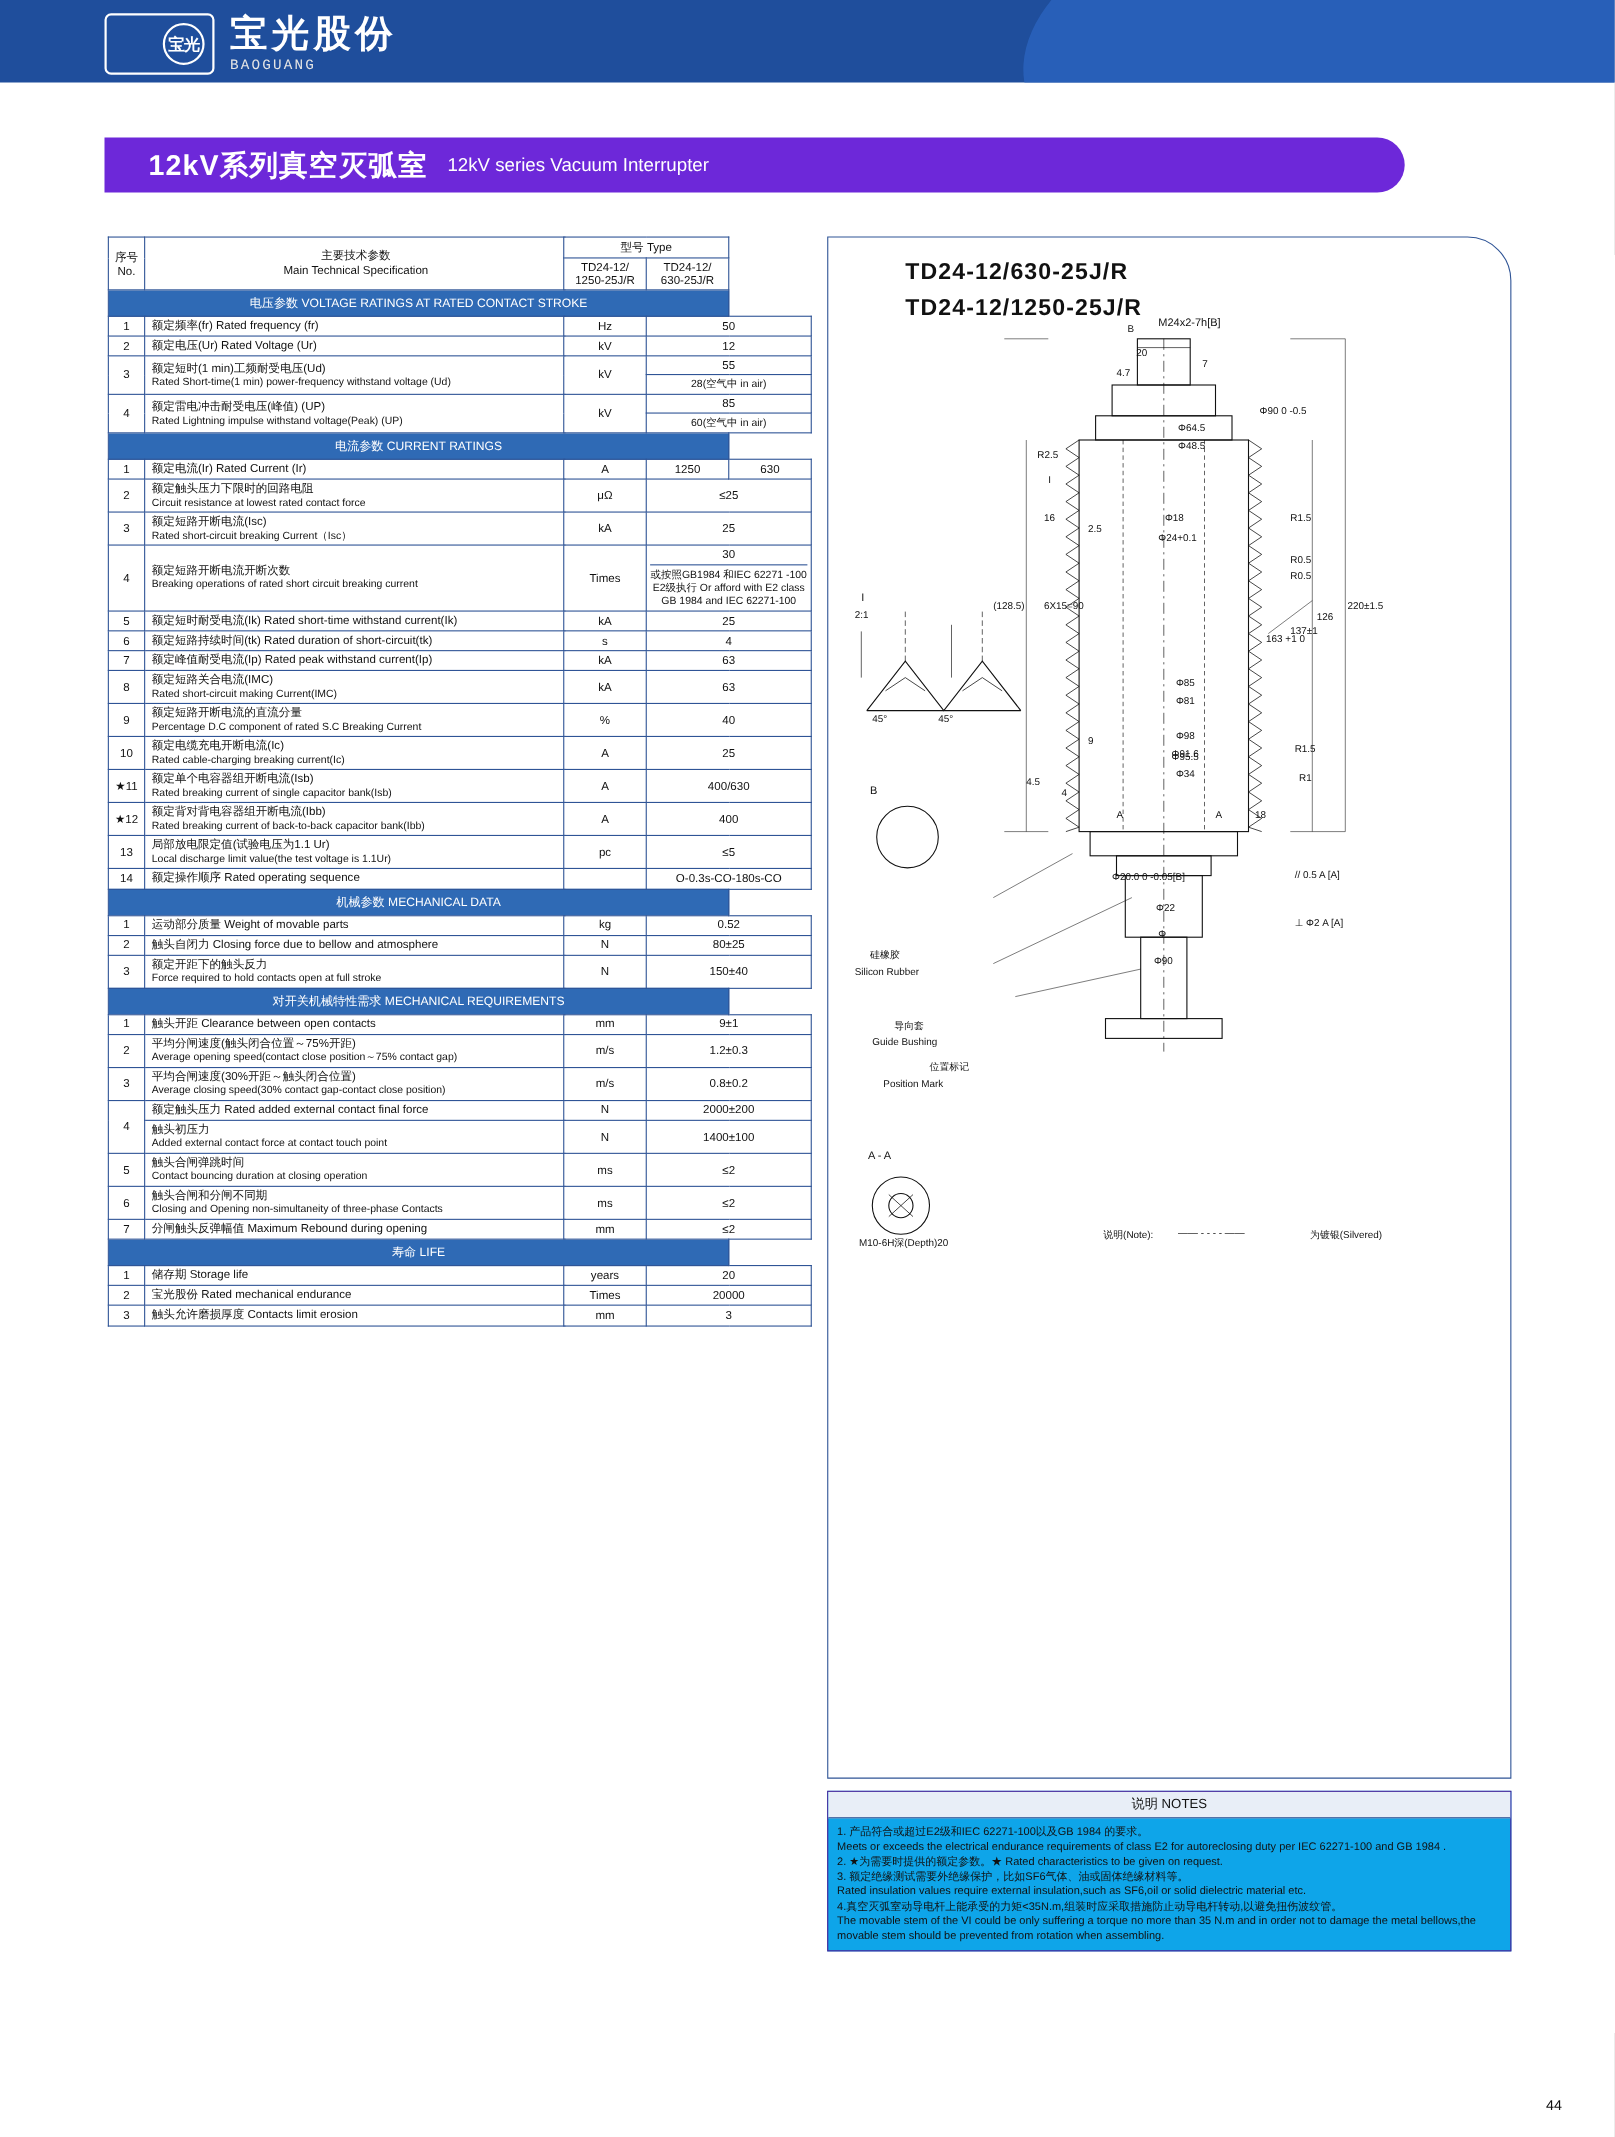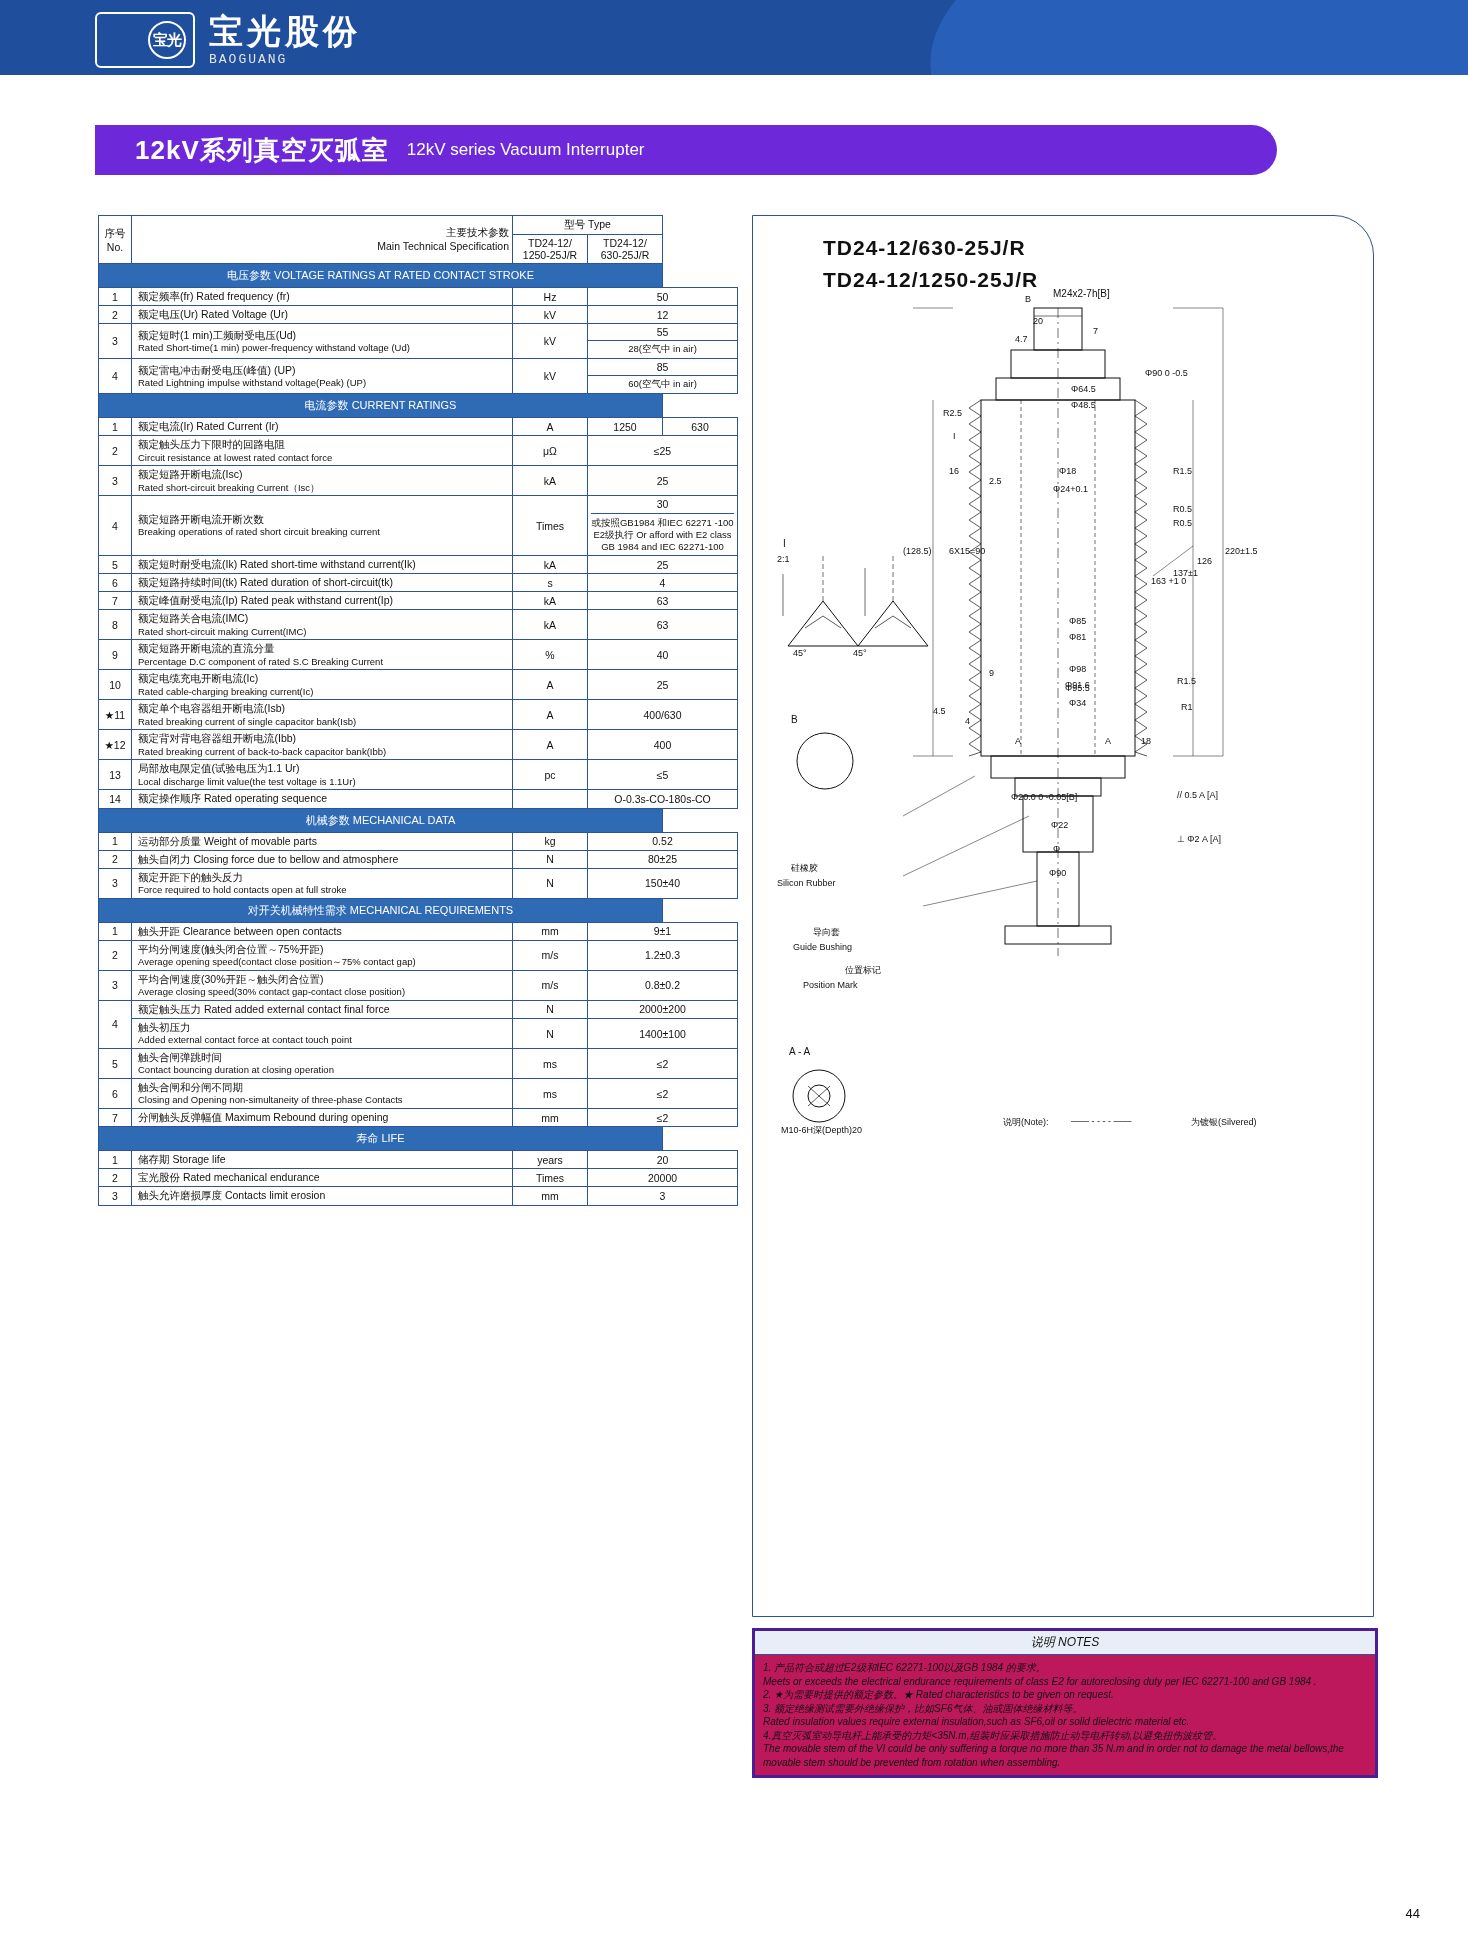--- a/index.html
+++ b/index.html
@@ -37,21 +37,21 @@
 
   
   .draw{position:absolute;left:752px;top:215px;width:620px;height:1400px;border:1px solid #2f5496;border-radius:0 40px 0 0;background:#fff;overflow:hidden;}
   .draw .dtitle{position:absolute;left:70px;top:20px;font-size:21px;font-weight:bold;letter-spacing:1px;color:#111;}
   .draw .dtitle2{position:absolute;left:70px;top:52px;font-size:21px;font-weight:bold;letter-spacing:1px;color:#111;}
   .draw svg{position:absolute;left:0;top:0;}
   .lbl{position:absolute;font-size:10px;color:#111;white-space:nowrap;}
   .lbl.sm{font-size:9px;}
 
   
-  .notes{position:absolute;left:752px;top:1628px;width:620px;border:3px solid #4c1d95;background:#be185d;font-style:italic;}
+  .notes{position:absolute;left:752px;top:1628px;width:620px;border:1px solid #4c1d95;background:#0ea5e9;}
   .notes .nh{background:#e8eef7;border-bottom:1px solid #2f5496;text-align:center;font-size:12px;padding:3px 0;color:#111;}
   .notes .nb{padding:6px 8px;font-size:10px;line-height:1.35;color:#111;}
   .pageno{position:absolute;right:48px;bottom:22px;font-size:13px;color:#111;}
 </style>
 </head>
 <body>
 
 <div class="page">
 
   <div class="hdr">
@@ -72,21 +72,21 @@
     <div class="en">12kV series Vacuum Interrupter</div>
   </div>
 
   <table class="tbl">
     <tbody>
         <tr class="hdrow">
       <td class="no" rowspan="2">
         <div>序号</div>
         <div>No.</div>
       </td>
-      <td class="spec" rowspan="2" colspan="2" style="text-align:right">
+      <td class="spec" rowspan="2" colspan="2" style="text-align:center">
         <div>主要技术参数</div>
         <div>Main Technical Specification</div>
       </td>
       <td colspan="2">型号 Type</td>
     </tr>
     <tr class="hdrow">
       <td class="v1">
         <div>TD24-12/</div>
         <div>1250-25J/R</div>
       </td>

